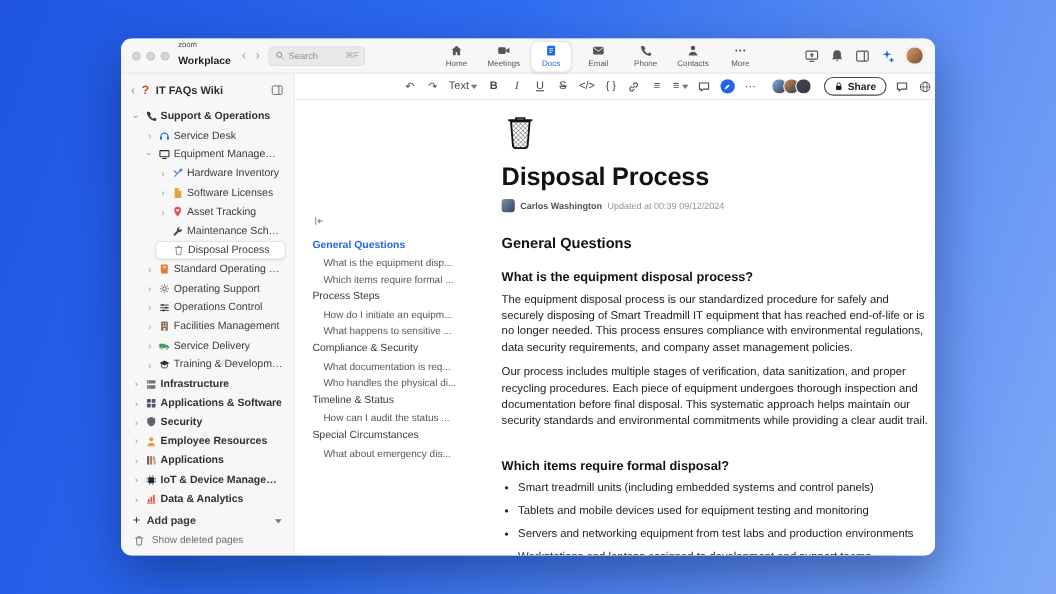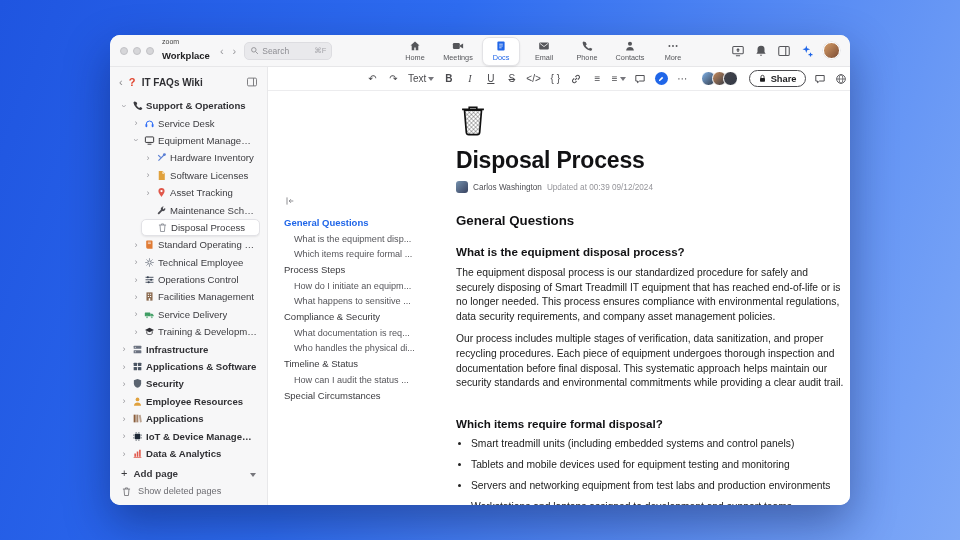--- a/index.html
+++ b/index.html
@@ -78,21 +78,21 @@
   .toc{width:150px;flex:0 0 auto;margin-left:16px;padding-top:104px}
   .toc-collapse{color:#8a8a8e;margin-bottom:7px;display:flex}
   .toc-sec-label{font-size:9.5px;color:#3a3a3e;font-weight:400;padding:3px 0;white-space:nowrap;overflow:hidden}
   .toc-sec-label.active{color:#2066e8;font-weight:600}
   .toc-child{display:block;font-size:9.1px;color:#56565b;padding:2.5px 0 2.5px 10px;white-space:nowrap;overflow:hidden}
   .doc{flex:1;margin-left:22px;padding-top:13px;max-width:392px}
   .doc-icon{display:flex}
   .doc-title{font-size:23px;font-weight:800;color:#121214;margin-top:9px;letter-spacing:-.2px}
   .byline{display:flex;align-items:center;gap:5px;margin-top:7px;font-size:8.2px;color:#95959a}
   .byline .av{width:12px;height:12px;border-radius:3px;background:linear-gradient(135deg,#7591ad,#37415f);flex:0 0 auto}
-  .byline .author{color:#4f4f54;font-weight:400}
+  .byline .author{color:#4f4f54;font-weight:700}
   .doc h2{font-size:13.3px;font-weight:800;color:#121214;margin-top:20px}
   .doc h3{font-size:11.6px;font-weight:700;color:#121214;margin-top:17px}
   .doc h3.gap{margin-top:26px}
   .doc p{font-size:10.3px;line-height:1.42;color:#222;margin-top:8px}
   .doc ul{margin-top:5px;padding-left:15px}
   .doc li{font-size:10.3px;line-height:1.35;color:#222;margin:7px 0}
   svg{display:block}
 </style>
 </head>
 <body>
@@ -325,21 +325,21 @@
               <span class="s-label">Standard Operating Procedures</span>
             </div>
             <div class="s-item lv1">
               <span class="chev">›</span>
               <span class="s-icon" style="color: rgb(107, 114, 128);">
                 <svg viewBox="0 0 20 20" width="11" height="11">
                   <circle cx="10" cy="10" r="3" fill="none" stroke="currentColor" stroke-width="1.8"></circle>
                   <path stroke="currentColor" stroke-width="1.8" d="M10 2.6v2.3M10 15.1v2.3M2.6 10h2.3M15.1 10h2.3M4.8 4.8l1.7 1.7M13.5 13.5l1.7 1.7M15.2 4.8l-1.7 1.7M6.5 13.5l-1.7 1.7"></path>
                 </svg>
               </span>
-              <span class="s-label">Technical Employee</span>
+              <span class="s-label">Operating Support</span>
             </div>
             <div class="s-item lv1">
               <span class="chev">›</span>
               <span class="s-icon" style="color: rgb(55, 65, 81);">
                 <svg viewBox="0 0 20 20" width="11" height="11">
                   <path stroke="currentColor" stroke-width="1.6" d="M2.8 6h14.4M2.8 10.5h14.4M2.8 15h14.4"></path>
                   <circle cx="7" cy="6" r="1.9" fill="currentColor"></circle>
                   <circle cx="13" cy="10.5" r="1.9" fill="currentColor"></circle>
                   <circle cx="8.5" cy="15" r="1.9" fill="currentColor"></circle>
                 </svg>
@@ -551,20 +551,21 @@
                 <span class="toc-child">Which items require formal ...</span>
                 <div class="toc-sec-label">Process Steps</div>
                 <span class="toc-child">How do I initiate an equipm...</span>
                 <span class="toc-child">What happens to sensitive ...</span>
                 <div class="toc-sec-label">Compliance &amp; Security</div>
                 <span class="toc-child">What documentation is req...</span>
                 <span class="toc-child">Who handles the physical di...</span>
                 <div class="toc-sec-label">Timeline &amp; Status</div>
                 <span class="toc-child">How can I audit the status ...</span>
                 <div class="toc-sec-label">Special Circumstances</div>
+                <span class="toc-child">What about emergency dis...</span>
               </div>
           </nav>
           <article class="doc">
             <span class="doc-icon" id="doc-icon">
                 <svg viewBox="0 0 24 24" width="34" height="34">
                   <defs>
                     <pattern id="h1" width="2.1" height="2.1" patternUnits="userSpaceOnUse" patternTransform="rotate(45)">
                       <path d="M0 0V2.1" stroke="#2b2b2b" stroke-width=".45"></path>
                     </pattern>
                     <pattern id="h2" width="2.1" height="2.1" patternUnits="userSpaceOnUse" patternTransform="rotate(-45)">

